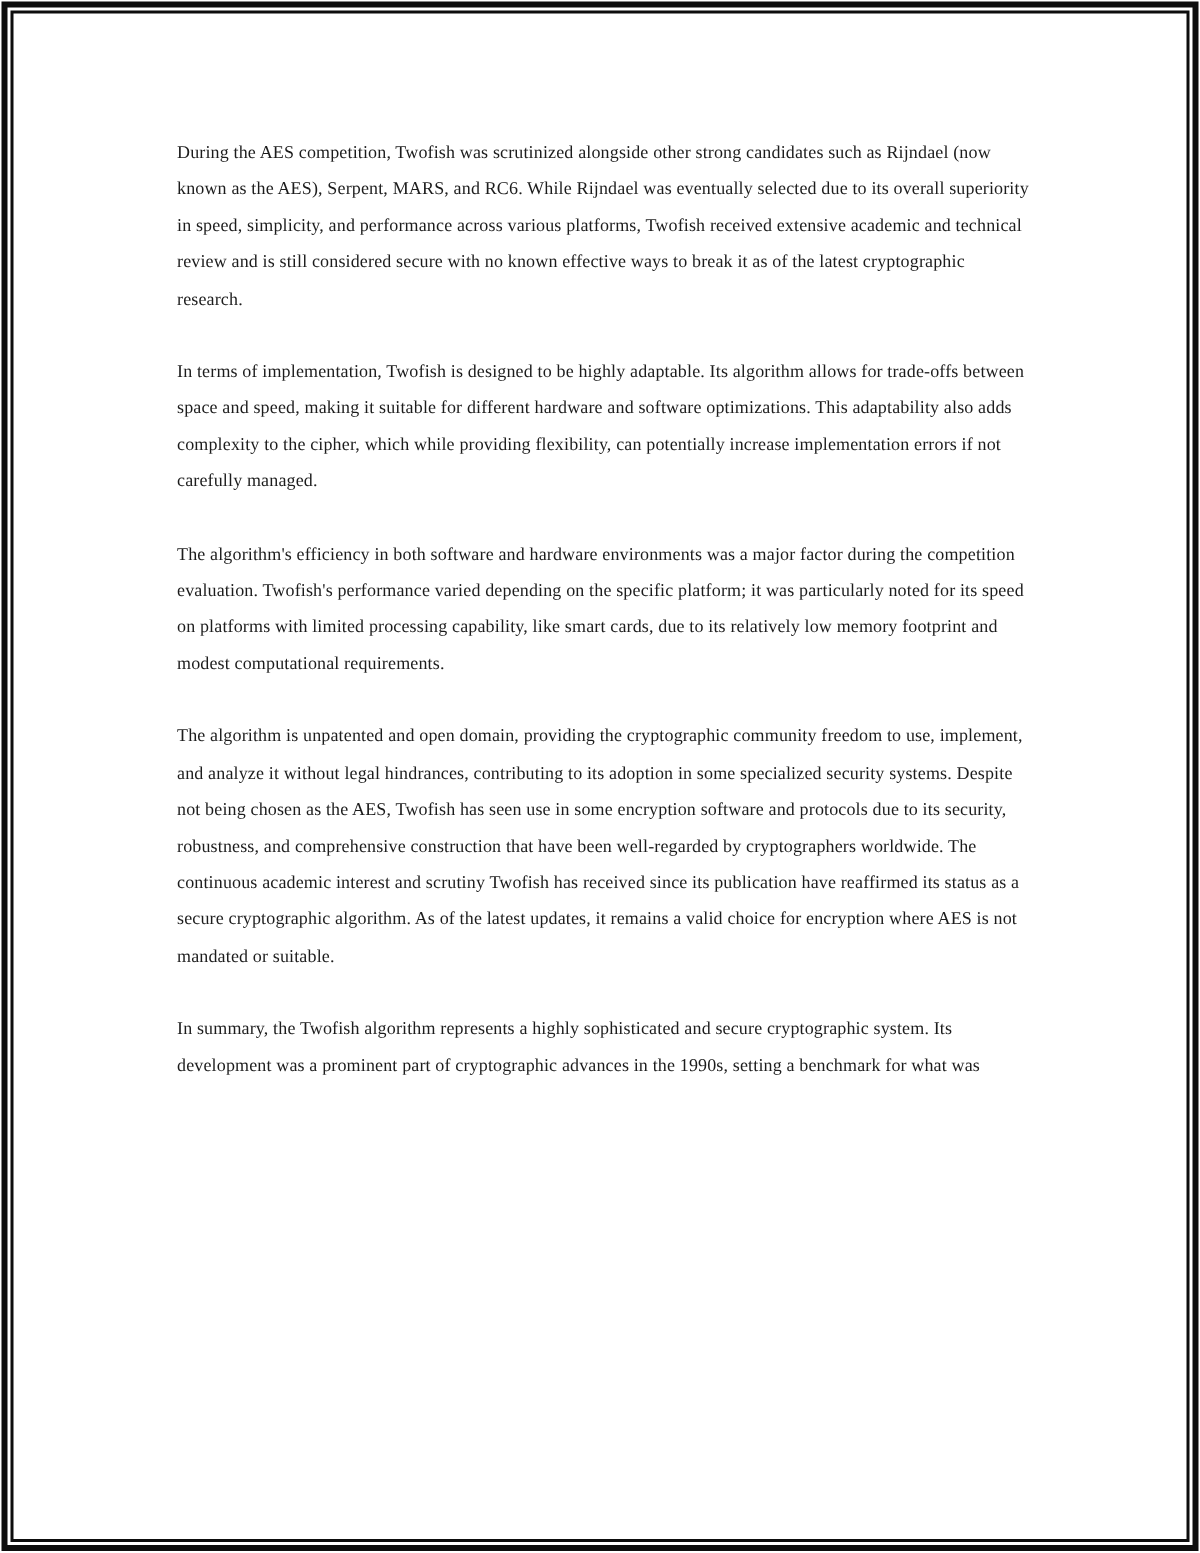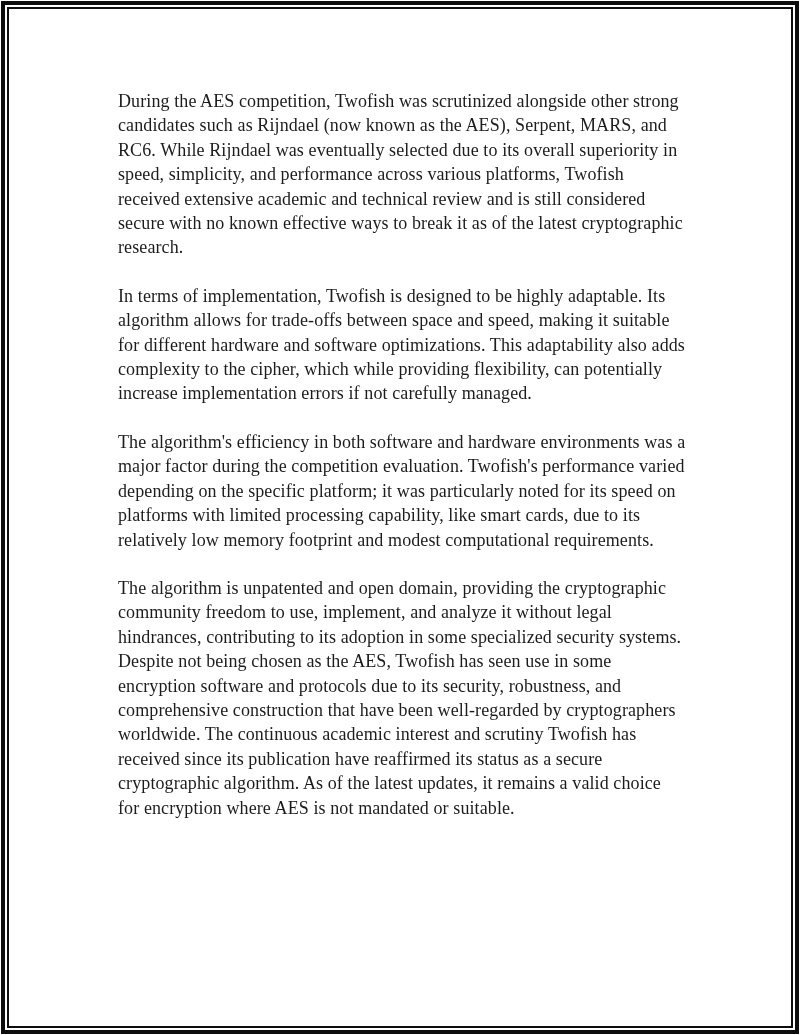--- a/index.html
+++ b/index.html
@@ -31,21 +31,21 @@
     border: 2px solid #0d0d0d;
     box-sizing: border-box;
     background: #ffffff;
   }
   .content {
     position: absolute;
     top: 89px;
     left: 118px;
     width: 568px;
     color: #1c1c1c;
-    font-size: 18px;
+    font-size: 12px;
     line-height: 24.4px;
     text-align: left;
     letter-spacing: 0.1px;
   }
   .content p {
     margin: 0 0 24px 0;
   }
   .content p:last-child {
     margin-bottom: 0;
   }
@@ -55,14 +55,15 @@
 
 <div class="page">
   <div class="frame">
     <div class="frame-inner"></div>
   </div>
   <div class="content">
     <p>During the AES competition, Twofish was scrutinized alongside other strong candidates such as Rijndael (now known as the AES), Serpent, MARS, and RC6. While Rijndael was eventually selected due to its overall superiority in speed, simplicity, and performance across various platforms, Twofish received extensive academic and technical review and is still considered secure with no known effective ways to break it as of the latest cryptographic research.</p>
     <p>In terms of implementation, Twofish is designed to be highly adaptable. Its algorithm allows for trade-offs between space and speed, making it suitable for different hardware and software optimizations. This adaptability also adds complexity to the cipher, which while providing flexibility, can potentially increase implementation errors if not carefully managed.</p>
     <p>The algorithm's efficiency in both software and hardware environments was a major factor during the competition evaluation. Twofish's performance varied depending on the specific platform; it was particularly noted for its speed on platforms with limited processing capability, like smart cards, due to its relatively low memory footprint and modest computational requirements.</p>
     <p>The algorithm is unpatented and open domain, providing the cryptographic community freedom to use, implement, and analyze it without legal hindrances, contributing to its adoption in some specialized security systems. Despite not being chosen as the AES, Twofish has seen use in some encryption software and protocols due to its security, robustness, and comprehensive construction that have been well-regarded by cryptographers worldwide. The continuous academic interest and scrutiny Twofish has received since its publication have reaffirmed its status as a secure cryptographic algorithm. As of the latest updates, it remains a valid choice for encryption where AES is not mandated or suitable.</p>
+    <p>In summary, the Twofish algorithm represents a highly sophisticated and secure cryptographic system. Its development was a prominent part of cryptographic advances in the 1990s, setting a benchmark for what was</p>
   </div>
 </div>
 
 </body></html>

